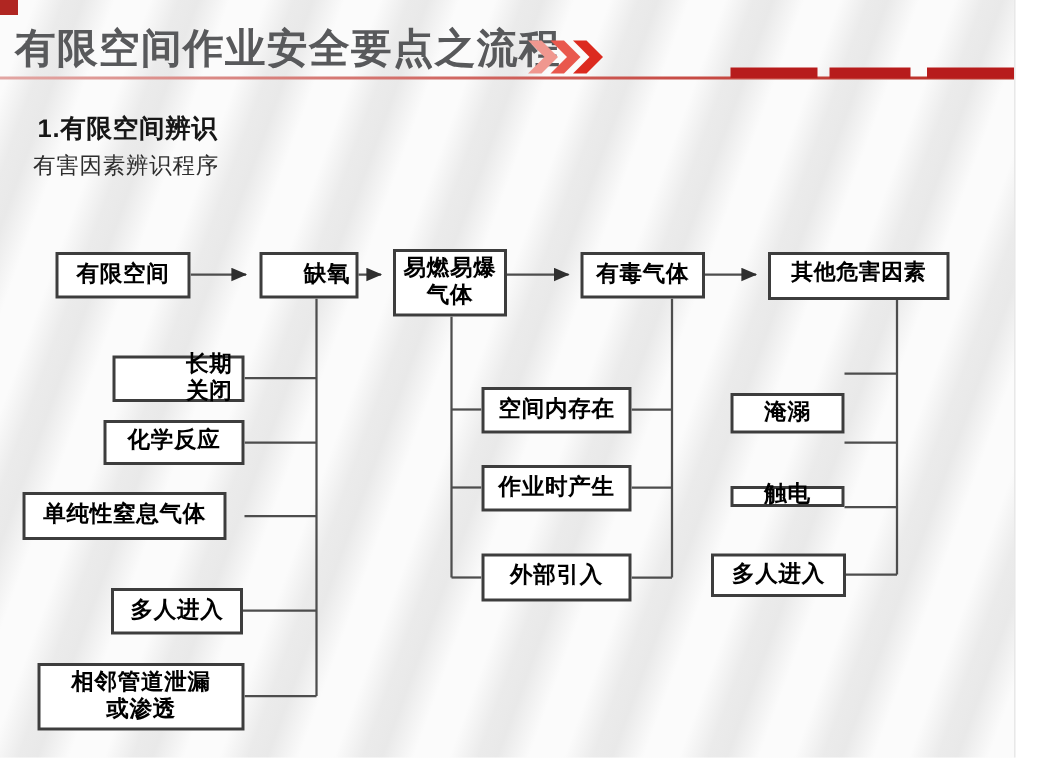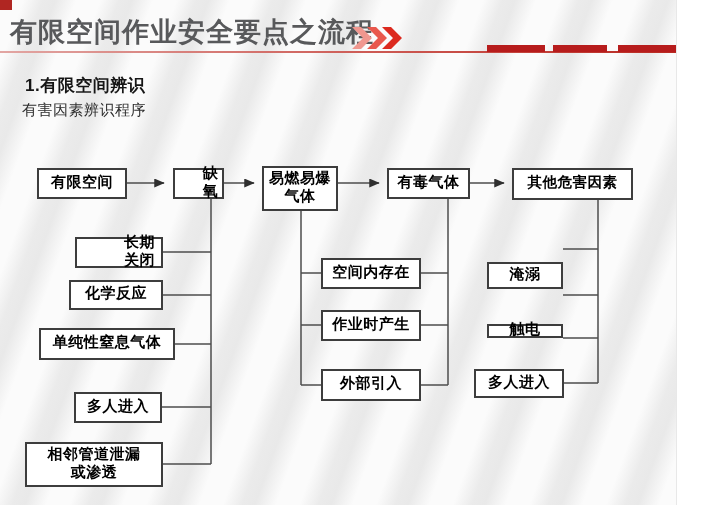--- a/index.html
+++ b/index.html
@@ -40,28 +40,28 @@
   .connectors{position:absolute;left:0;top:0;width:701px;height:514px;}
   .node{
     position:absolute;box-sizing:border-box;background:#ffffff;
     border:2px solid #3d3d3d;color:#000;
     display:flex;align-items:center;justify-content:center;
     font-size:15px;font-weight:bold;text-align:center;
     white-space:pre-line;line-height:1.2;letter-spacing:0.5px;font-family:Liberation Mono, monospace;
   }
   
   .n-confined{left:37px;top:168px;width:90px;height:31px;}
-  .n-oxygen{left:173px;top:168px;width:51px;height:31px;padding-left:24px;}
+  .n-oxygen{left:173px;top:168px;width:66px;height:31px;padding-left:24px;}
   .n-flammable{left:262px;top:166px;width:76px;height:45px;}
   .n-toxic{left:387px;top:168px;width:83px;height:31px;}
   .n-other{left:512px;top:168px;width:121px;height:32px;font-size:14.5px;}
   
   .n-closed{left:75px;top:237px;width:88px;height:31px;padding-left:41px;}
   .n-chem{left:69px;top:280px;width:94px;height:30px;}
-  .n-asphyx{left:39px;top:328px;width:136px;height:32px;}
+  .n-asphyx{left:15px;top:328px;width:136px;height:32px;}
   .n-multi{left:74px;top:392px;width:88px;height:31px;}
   .n-pipe{left:25px;top:442px;width:138px;height:45px;}
   
   .n-exist{left:321px;top:258px;width:100px;height:31px;}
   .n-work{left:321px;top:310px;width:100px;height:31px;}
   .n-ext{left:321px;top:369px;width:100px;height:32px;}
   
   .n-drown{left:487px;top:236px;width:76px;height:27px;margin-top:26px;}
   .n-fall{left:474px;top:279px;width:89px;height:32px;}
   .n-shock{left:487px;top:324px;width:76px;height:14px;}

